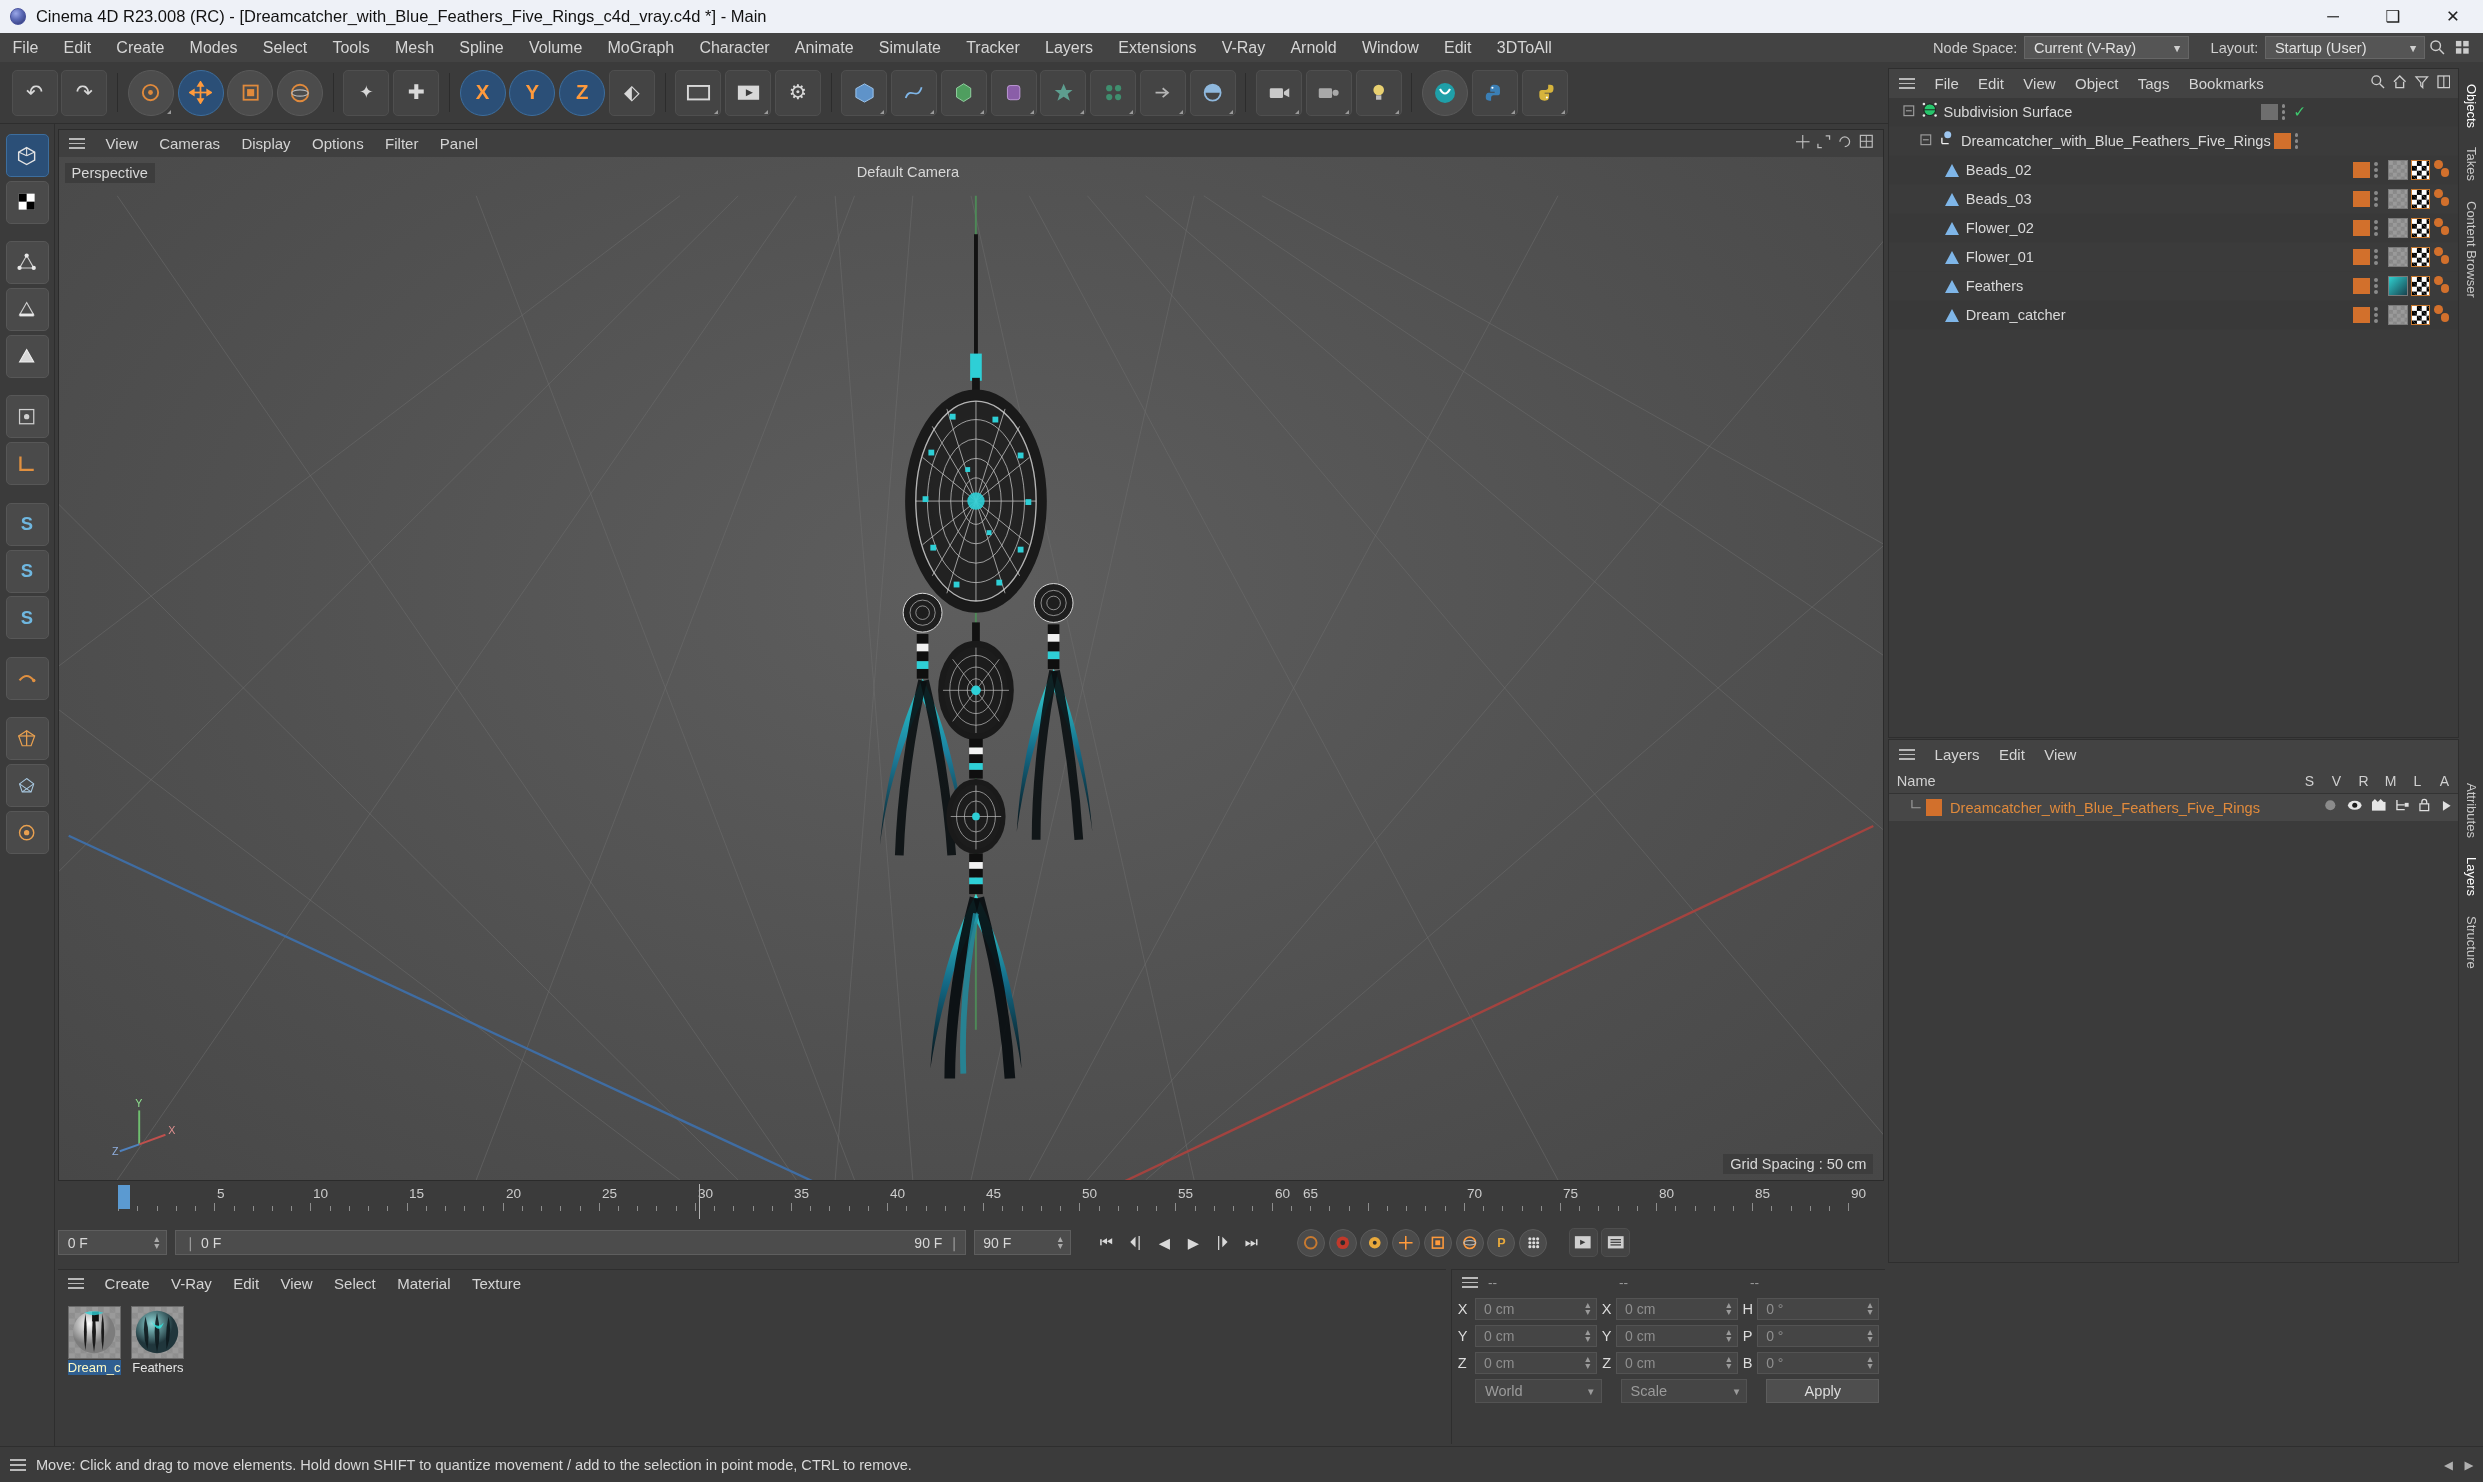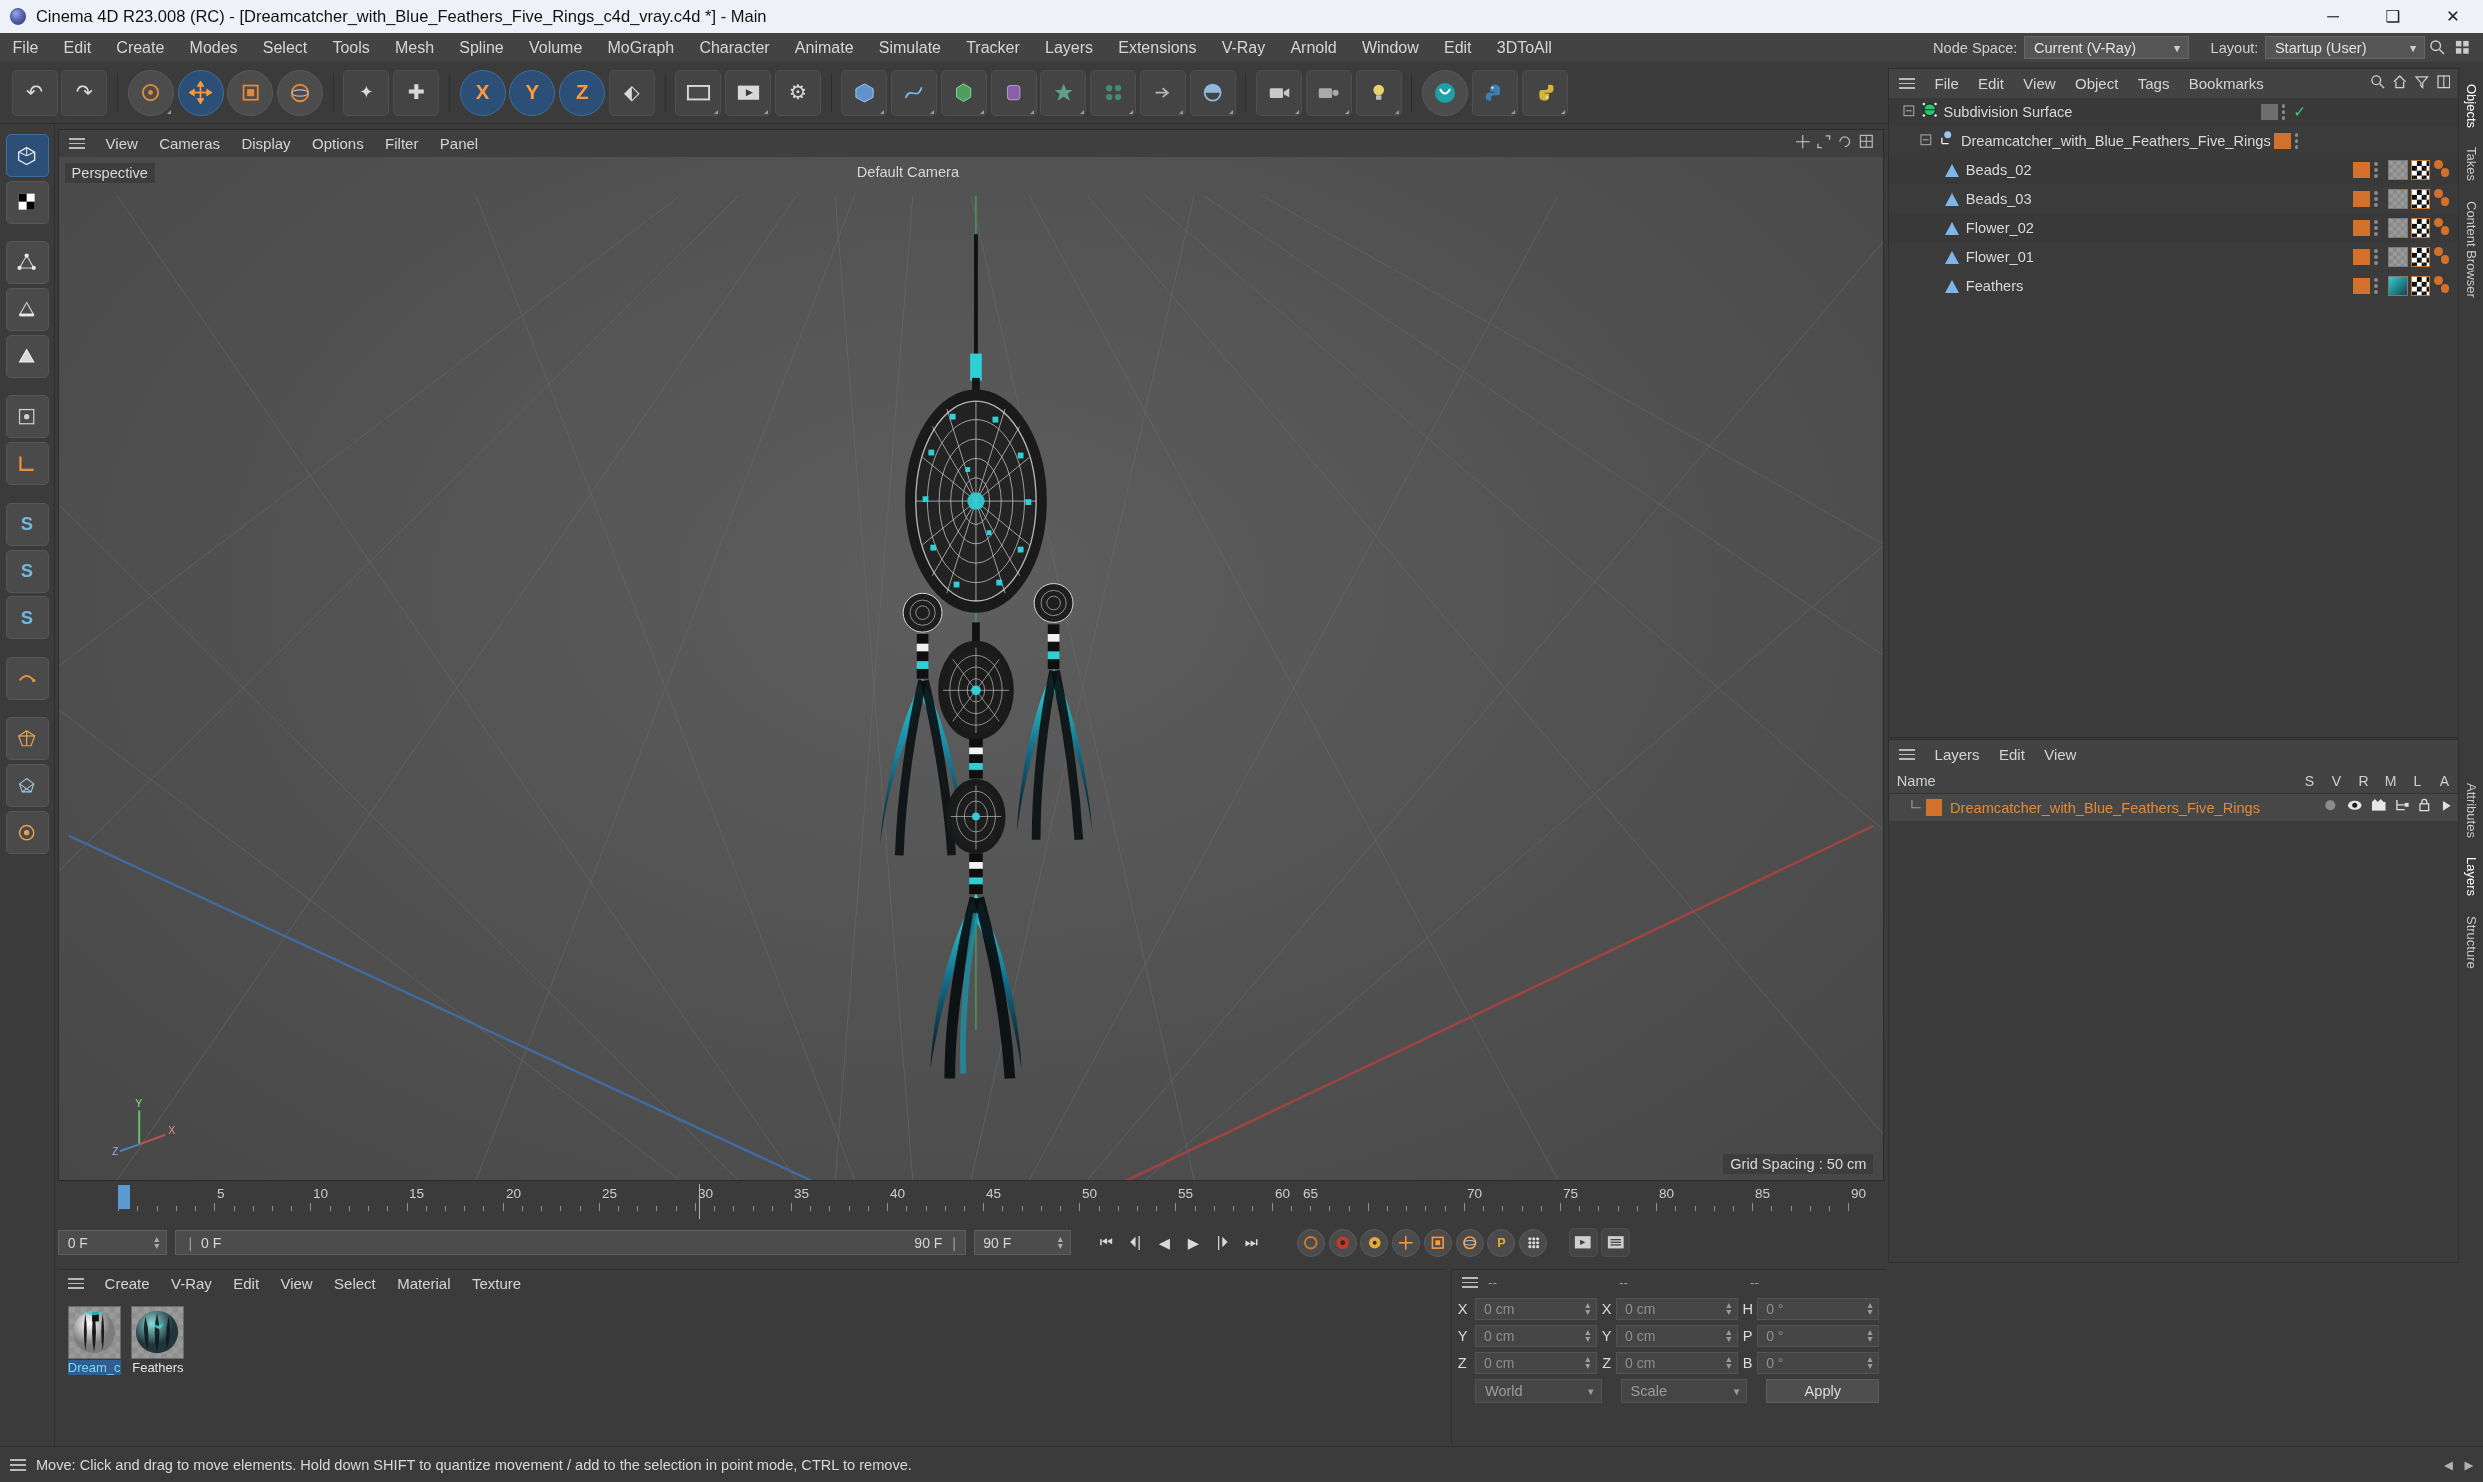--- a/index.html
+++ b/index.html
@@ -166,21 +166,21 @@
     width: 53px; height: 53px; border: 1px solid #6a6a6a;
     background-color: #9a9a9a;
     background-image:
       linear-gradient(45deg, #8e8e8e 25%, transparent 25%, transparent 75%, #8e8e8e 75%),
       linear-gradient(45deg, #8e8e8e 25%, transparent 25%, transparent 75%, #8e8e8e 75%);
     background-size: 11.6px 11.6px; background-position: 0 0, 5.8px 5.8px;
     position: relative; overflow: hidden;
   }
   .mat-name { font-size: 13px; color: #e4e4e4; text-align: center; margin-top: 1px;
               white-space: nowrap; overflow: hidden; }
-  .mat-name.sel { background: #2f5f92; color: #7dd3fc; }
+  .mat-name.sel { background: #2f5f92; color: #fef9c3; }
 
   
   #coords {
     position: absolute; left: 1451px; top: 1269px; width: 434px; height: 175px;
     background: #3b3b3b; border-left: 1px solid #2e2e2e; border-top: 1px solid #2e2e2e;
   }
   #coords .chead { height: 25px; display: flex; align-items: center; color: #9e9e9e; font-size: 13.6px; }
   #coords .crow { display: flex; align-items: center; height: 27px; padding: 0 5.8px; gap: 1.9px; }
   #coords .axlbl { width: 15.5px; color: #dcdcdc; font-size: 14.6px; text-align: left; }
   #coords .cfield {
@@ -1393,20 +1393,39 @@
             <i></i>
           </span>
         <span class="mtag" style="background:linear-gradient(135deg,#2fd0d0,#18424e)"></span>
         <span class="checker-tag"></span>
         <span class="bead-tag">
             <i style="left:1px;top:0"></i>
             <i style="left:7.8px;top:7.8px"></i>
           </span>
       </span>
     </div>
+    <div class="obj-row dark">
+      <span style="width:56px"></span>
+      <span class="tri-ic"></span>
+      <span class="obj-name" style="margin-left:6.8px">Dream_catcher</span>
+      <span class="obj-icons">
+        <span class="tagsq"></span>
+        <span class="dots">
+            <i></i>
+            <i></i>
+            <i></i>
+          </span>
+        <span class="mtag"></span>
+        <span class="checker-tag"></span>
+        <span class="bead-tag">
+            <i style="left:1px;top:0"></i>
+            <i style="left:7.8px;top:7.8px"></i>
+          </span>
+      </span>
+    </div>
   </div>
 </div>
 
 <div id="layerpanel">
   <div class="pm-row">
     <span class="hamb">
         <i></i>
         <i></i>
         <i></i>
       </span>

